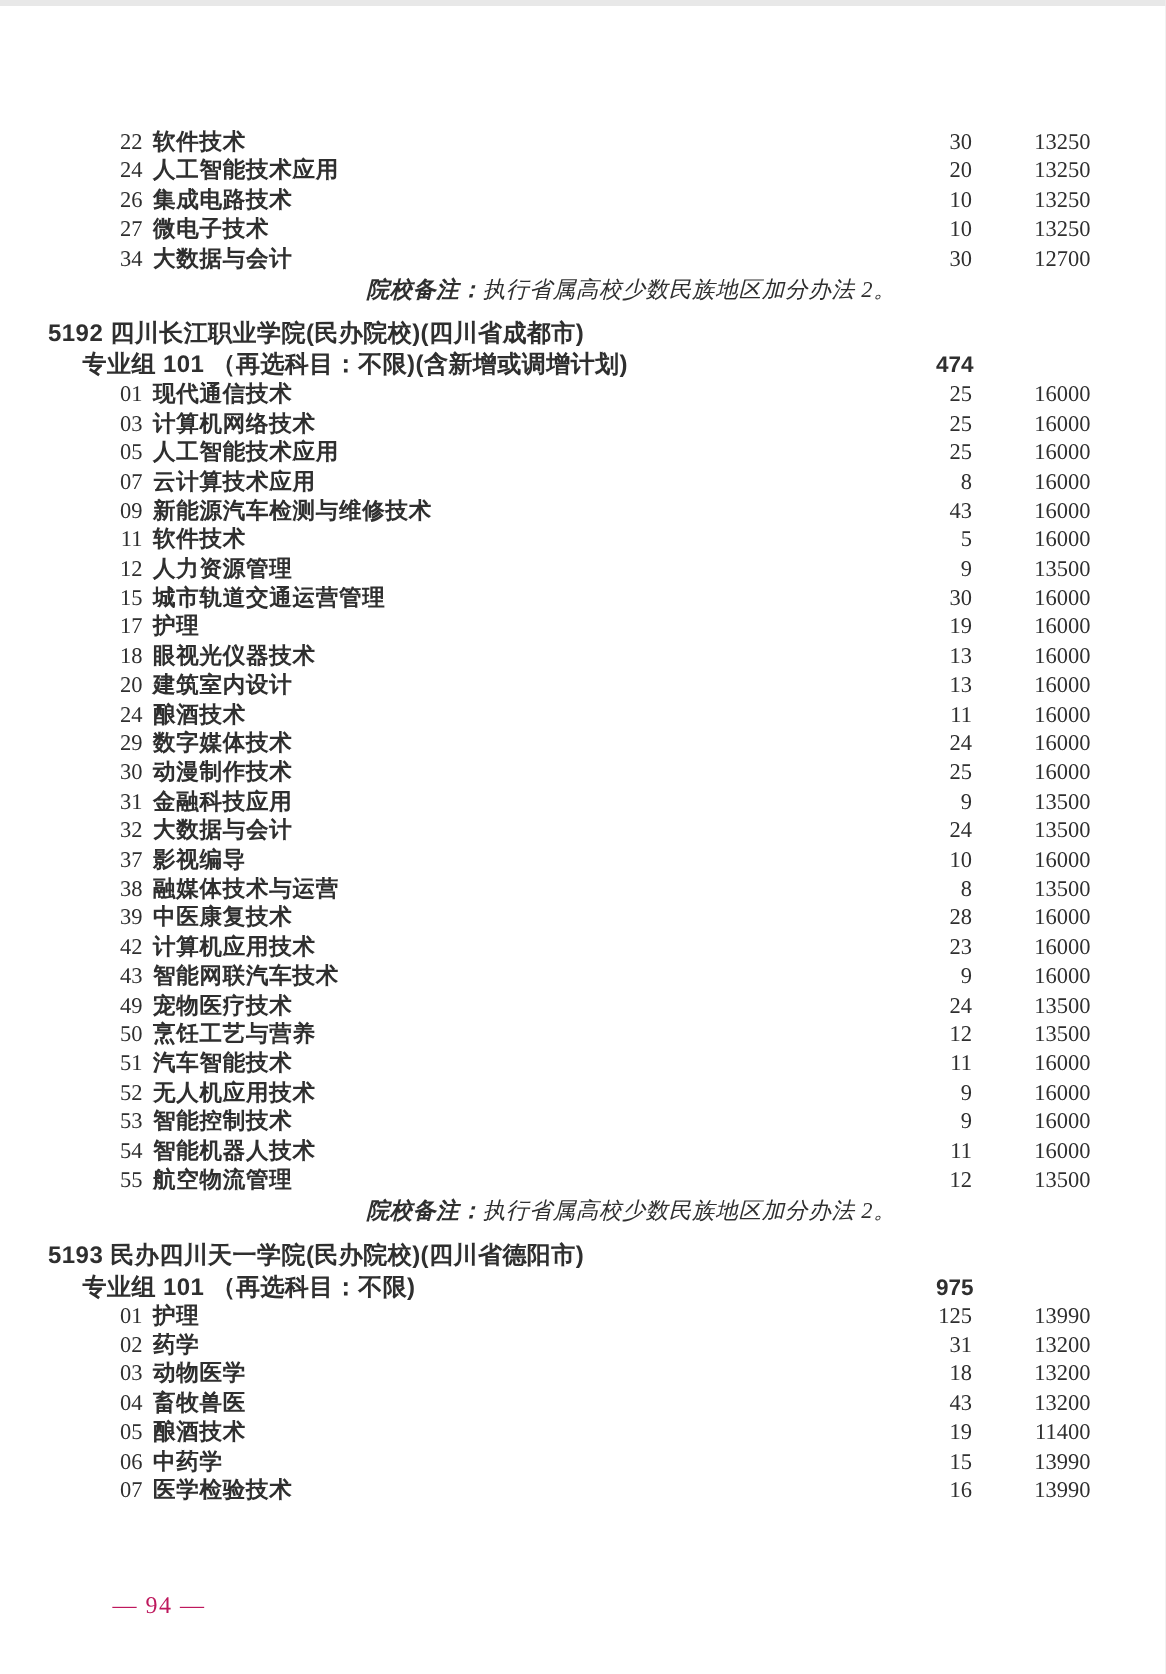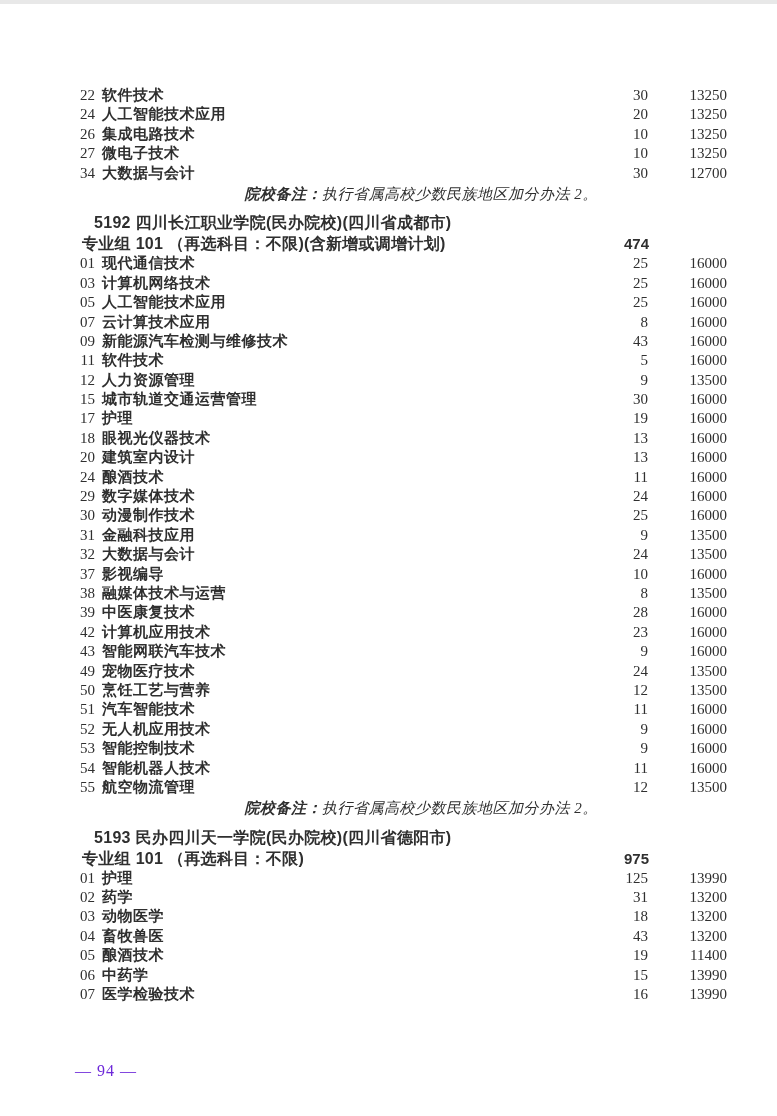--- a/index.html
+++ b/index.html
@@ -18,32 +18,32 @@
 
   
   .row { position: relative; height: 19.4px; line-height: 19.4px; }
   .row .code  { position: absolute; left: 74px; width: 21px; text-align: right; }
   .row .name  { position: absolute; left: 102px; white-space: nowrap; letter-spacing: 0.5px; font-weight: bold; }
   .row .quota { position: absolute; left: 560px; width: 88px; text-align: right; }
   .row .fee   { position: absolute; left: 640px; width: 75px; text-align: right; padding-left: 12px; }
 
   
   .school-header {
-    padding-left: 94px;
+    padding-left: 32px;
     margin-top: 8px;
     font-family: "Liberation Sans", "DejaVu Sans", sans-serif;
     font-weight: bold;
     font-size: 16px;
     line-height: 21px;
     letter-spacing: 0.3px;
     white-space: nowrap;
   }
   .group-row { position: relative; height: 21px; line-height: 21px; }
   .group-header {
-    position: absolute; left: 82px;
+    position: absolute; left: 55px;
     font-family: "Liberation Sans", "DejaVu Sans", sans-serif;
     font-weight: bold;
     font-size: 16px;
     letter-spacing: 0.3px;
     white-space: nowrap;
   }
   .group-total {
     position: absolute; left: 560px; width: 89px; text-align: right;
     font-family: "Liberation Sans", "DejaVu Sans", sans-serif;
     font-weight: bold;
@@ -62,21 +62,21 @@
   }
   .note-label { font-weight: bold; font-style: italic; }
 
   
   .footer {
     position: absolute;
     left: 75px;
     top: 1058px;
     font-size: 16px;
     letter-spacing: 1px;
-    color: #6d28d9;
+    color: #be185d;
   }
 </style>
 </head>
 <body>
 
 <div class="page">
   <div class="content">
 
     <section>
       <div class="rows">

